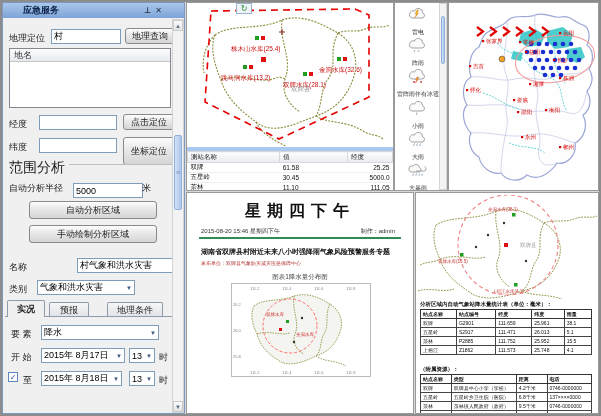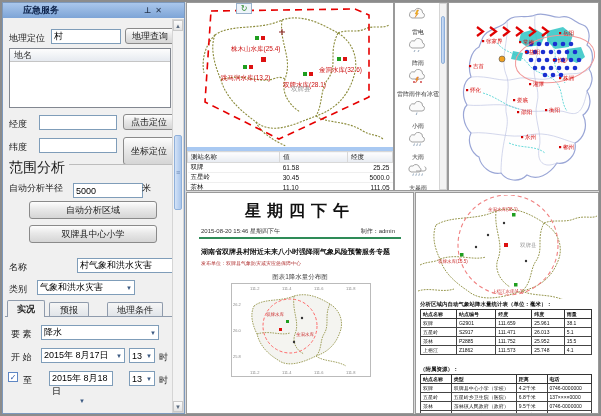--- a/index.html
+++ b/index.html
@@ -103,21 +103,21 @@
     <div class="btn" style="left:120px;top:134px;width:52px;height:28px;">坐标定位</div>
 
     <span class="grouptitle" style="left:6px;top:156px;">范围分析</span>
     <div class="groupline" style="left:50px;top:161px;width:120px;"></div>
 
     <span class="lbl" style="left:6px;top:179px;">自动分析半径</span>
     <input class="inp" style="left: 70px; top: 180px; width: 70px;" value="5000">
     <span class="lbl" style="left:139px;top:179px;">米</span>
 
     <div class="btn" style="left:26px;top:198px;width:128px;height:18px;">自动分析区域</div>
-    <div class="btn" style="left:26px;top:222px;width:128px;height:18px;">双牌县中心小学</div>
+    <div class="btn" style="left:26px;top:222px;width:128px;height:18px;">手动绘制分析区域</div>
 
     <span class="lbl" style="left:6px;top:258px;">名称</span>
     <input class="inp" style="left: 34px; top: 255px; width: 98px; margin-left: 40px;" value="村气象和洪水灾害">
 
     <span class="lbl" style="left:6px;top:280px;">类别</span>
     <div class="combo" style="left:34px;top:277px;width:98px;">
       <span>气象和洪水灾害</span>
       <span class="arr">▼</span>
     </div>
 
@@ -146,21 +146,21 @@
     <div class="combo" style="left:126px;top:345px;width:26px;">
       <span>13</span>
       <span class="arr">▼</span>
     </div>
     <span class="lbl" style="left:156px;top:348px;">时</span>
 
     <div class="cb" style="left:5px;top:369px;">
       <span>✓</span>
     </div>
     <span class="lbl" style="left:20px;top:371px;">至</span>
-    <div class="combo" style="left:46px;top:368px;width:64px;flex-direction:column;">
+    <div class="combo" style="left:38px;top:368px;width:81px;">
       <span>2015年 8月18日</span>
       <span class="arr">▼</span>
     </div>
     <div class="combo" style="left:126px;top:368px;width:26px;">
       <span>13</span>
       <span class="arr">▼</span>
     </div>
     <span class="lbl" style="left:156px;top:371px;">时</span>
 
 

